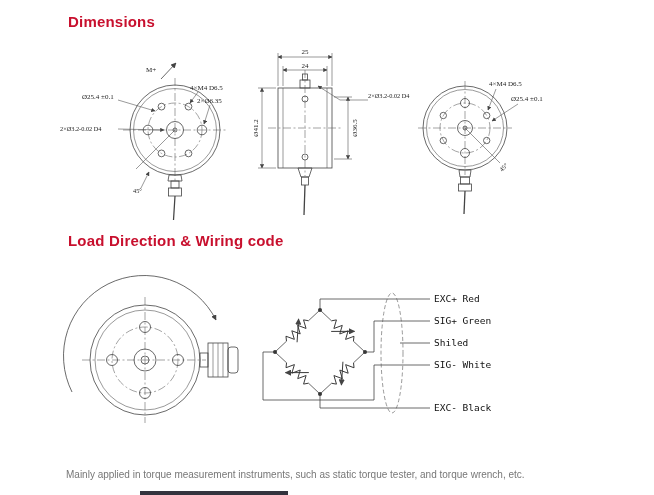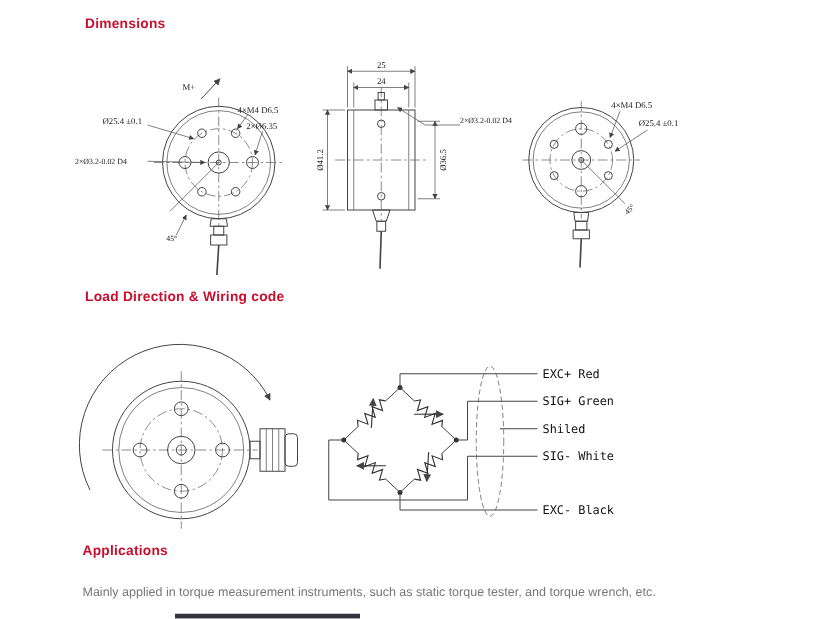--- a/index.html
+++ b/index.html
@@ -1,18 +1,18 @@
 <!DOCTYPE html>
 <html><head>
 <meta charset="utf-8">
 <style>
   html,body{margin:0;padding:0;background:#fff;}
   .page{position:relative;width:654px;height:495px;background:#ffffff;overflow:hidden;
         font-family:"Liberation Sans",sans-serif;}
-  h2.heading{position:absolute;margin:0;font-size:11px;font-weight:700;
+  h2.heading{position:absolute;margin:0;font-size:15px;font-weight:700;
         color:#c8102e;letter-spacing:.2px;font-family:"Liberation Sans",sans-serif;text-align:center;}
   #h-dim{left:68px;top:13px;}
   #h-load{left:68px;top:220px;margin-top:12px;}
   #h-app{left:66px;top:435px;}
   .body-text{position:absolute;left:66px;top:458px;width:578px;font-size:10px;
         line-height:1.35;color:#777;}
   svg.art{position:absolute;left:0;top:0;}
   .dim-t{font-family:"Liberation Serif",serif;font-size:7px;fill:#222;}
   .dim-s{font-family:"Liberation Serif",serif;font-size:6.3px;fill:#222;}
   .wire-t{font-family:"DejaVu Sans Mono",monospace;font-size:9.5px;fill:#111;}
@@ -22,21 +22,20 @@
   .dash{stroke:#555;stroke-width:.6;fill:none;stroke-dasharray:4 2.5;}
   .next-edge{position:absolute;left:140px;bottom:0;width:148px;height:4px;background:#33333e;}
 </style>
 </head>
 <body>
 
 <div class="page">
 
   <h2 class="heading" id="h-dim">Dimensions</h2>
   <h2 class="heading" id="h-load">Load Direction &amp; Wiring code</h2>
-  <h2 class="heading" id="h-app">Applications</h2>
   <p class="body-text">Mainly applied in torque measurement instruments, such as static torque tester, and torque wrench, etc.</p>
 
   <svg class="art" width="654" height="495" viewBox="0 0 654 495">
     <defs>
       <marker id="arr" viewBox="0 0 10 10" refX="9" refY="5" markerWidth="7" markerHeight="7" orient="auto-start-reverse">
         <path d="M0,0 L10,5 L0,10 z" fill="#444"></path>
       </marker>
       <g id="res" fill="none" stroke="#333" stroke-width=".9">
         <polyline points="0,0 3,-4 7,4 11,-4 15,4 19,-4 23,4 27,-4 30,0"></polyline>
         <line x1="7" y1="8" x2="24" y2="-8" marker-end="url(#arr)"></line>

